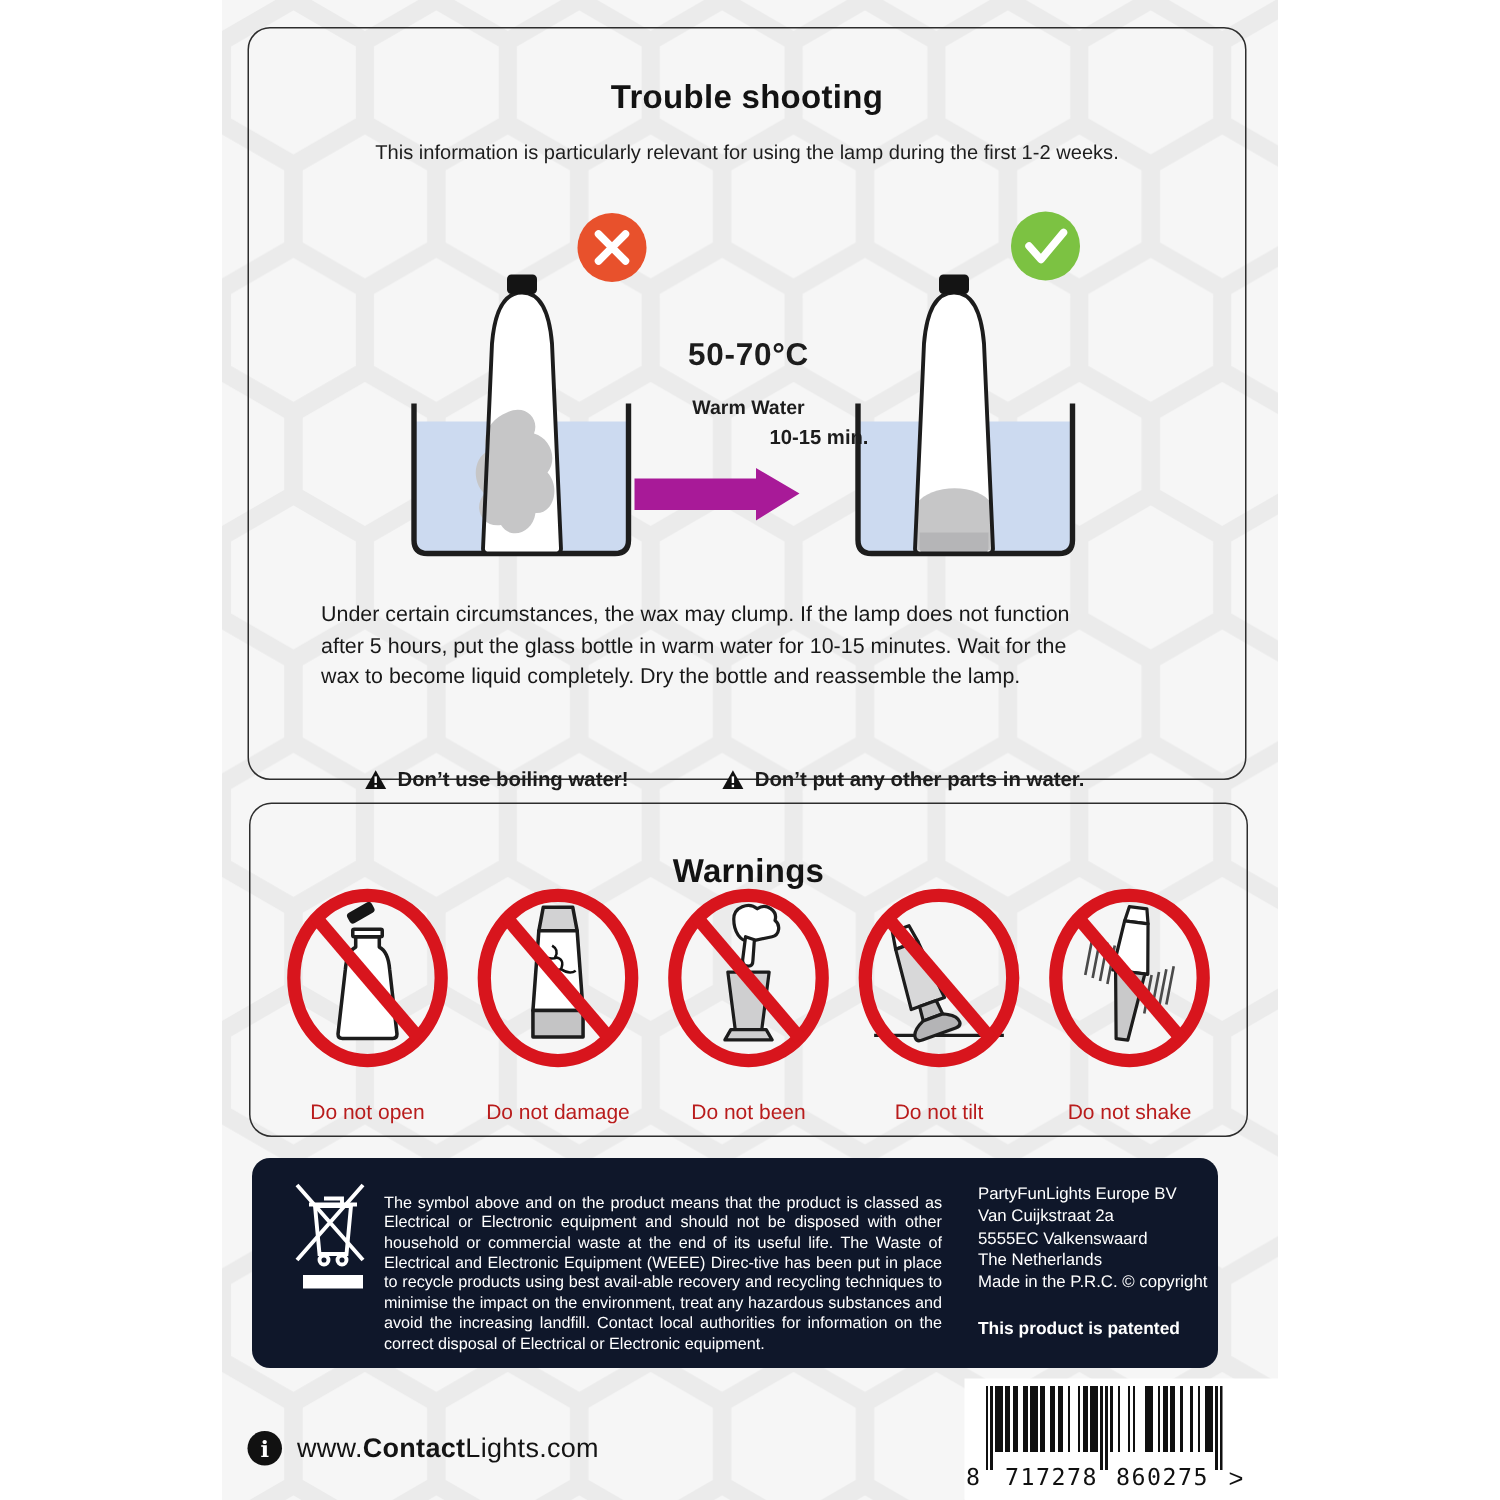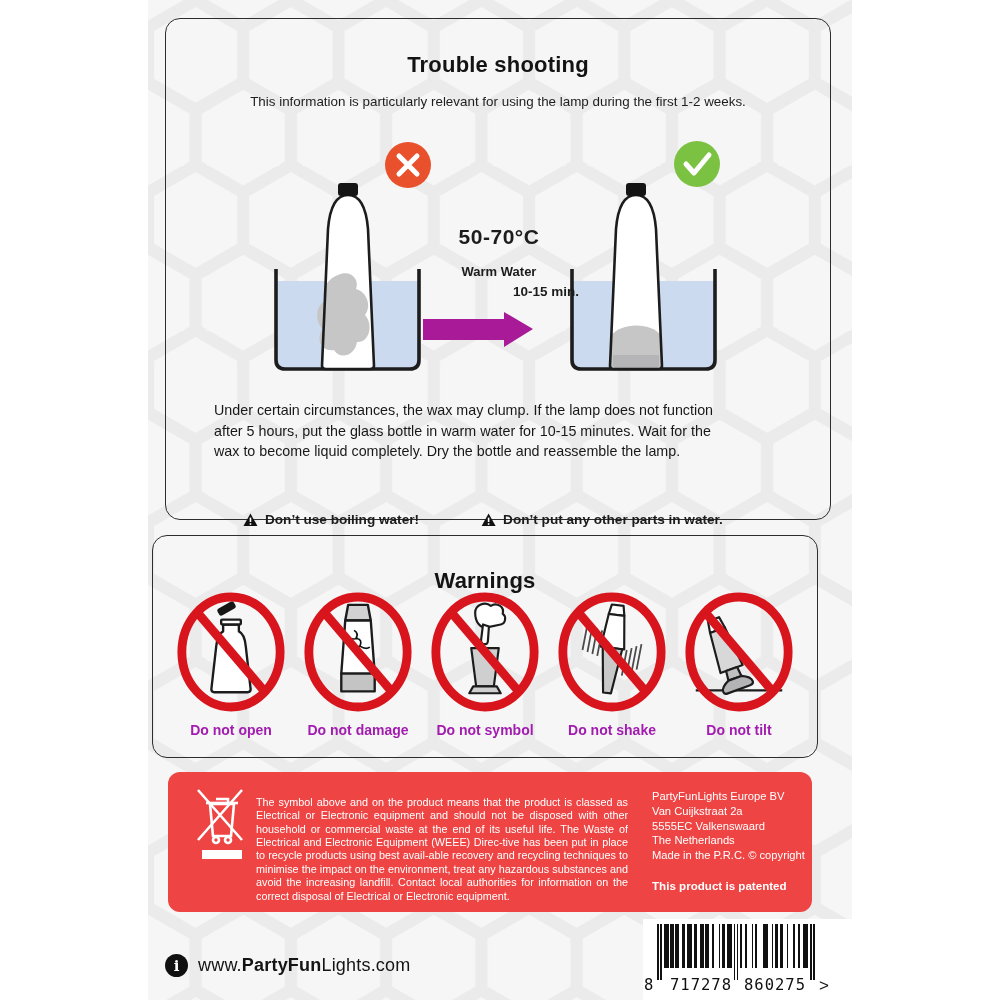--- a/index.html
+++ b/index.html
@@ -1,39 +1,39 @@
 <!DOCTYPE html>
 <html><head>
 <meta charset="utf-8">
 <style>
   html,body{margin:0;padding:0;background:#ffffff;width:1000px;height:1000px;
     font-family:"Liberation Sans", sans-serif;color:#1c1c1c;}
   .page{position:absolute;left:148px;top:0;width:704px;height:1000px;background:#f6f6f6;overflow:hidden;}
   .hexbg{position:absolute;left:0;top:0;}
   .panel{position:absolute;border:1.6px solid #2d2d2d;border-radius:15px;box-sizing:border-box;}
   #ts-panel{left:17px;top:18px;width:666px;height:502px;}
-  #warn-panel{left:4px;top:535px;width:666px;height:223px;}
+  #warn-panel{left:18px;top:535px;width:666px;height:223px;}
   .panel-title{position:absolute;left:0;right:0;text-align:center;font-weight:bold;font-size:22px;color:#131313;letter-spacing:.2px;}
   #ts-title{top:18px;}
   #ts-sub{position:absolute;top:62px;left:0;right:0;text-align:center;font-size:13.4px;color:#1d1d1d;}
   #illus{position:absolute;left:-2px;top:110px;}
   .midtxt{position:absolute;left:253px;width:160px;text-align:center;}
   #temp{top:206px;font-size:21px;font-weight:bold;letter-spacing:.5px;}
   #warmwater{top:245px;font-size:13px;font-weight:600;}
   #duration{top:265px;font-size:13.5px;font-weight:600;text-align:right;}
   #ts-body{position:absolute;top:381px;left:48px;right:48px;text-align:left;font-size:14.3px;line-height:20.6px;color:#181818;}
   .note{position:absolute;top:464px;font-size:13.6px;font-weight:600;white-space:nowrap;display:flex;align-items:center;gap:7px;margin-top:29px;}
   #note1{left:165px;transform:translateX(-50%);}
   #note2{left:436px;transform:translateX(-50%);}
   #warn-title{top:14px;}
   #warn-icons{position:absolute;top:55px;left:0;right:0;display:flex;justify-content:center;}
   .wcell{width:127px;display:flex;flex-direction:column;align-items:center;}
   .wicon{width:114px;height:122px;}
-  .wlabel{margin-top:9px;font-size:14px;font-weight:bold;color:#a21caf;}
-  #pfooter{position:absolute;left:20px;top:772px;width:644px;height:140px;background:#ef4444;border-radius:12px;color:#fff;}
+  .wlabel{margin-top:20px;font-size:14px;font-weight:normal;color:#b91c1c;}
+  #pfooter{position:absolute;left:20px;top:772px;width:644px;height:140px;background:#0f172a;border-radius:12px;color:#fff;}
   #weee-icon{position:absolute;left:22px;top:12px;}
   #weee-text{position:absolute;left:88px;top:13px;width:372px;font-size:10.8px;line-height:13.4px;text-align:justify;}
   #company{position:absolute;left:484px;top:17px;font-size:11.2px;line-height:14.8px;white-space:nowrap;}
   #patent{position:absolute;left:484px;top:107px;font-size:11.6px;font-weight:bold;white-space:nowrap;}
   #siteRow{position:absolute;left:17px;top:954px;display:flex;align-items:center;gap:10px;}
   .info-icon{width:23px;height:23px;border-radius:50%;background:#111;color:#fff;font-size:15px;font-weight:bold;
     display:flex;align-items:center;justify-content:center;font-family:"DejaVu Serif", serif;}
   .site-text{font-size:18px;color:#141414;letter-spacing:.2px;}
   .site-text b{font-weight:bold;}
   #barcode{position:absolute;left:643px;top:919px;width:223px;height:81px;background:#fff;}
@@ -170,51 +170,51 @@
         <svg class="wicon" viewBox="0 0 116 124">
           <g stroke="#1c1c1c" stroke-width="2.2" stroke-linejoin="round">
             <path d="M44,58 H72 L67,97 H49 Z" fill="#cfcfd0"></path>
             <path d="M46,97 H70 L74,104 H42 Z" fill="#cfcfd0"></path>
             <path d="M48,22 C48,14 58,10 64,15 C70,11 78,16 76,23 C80,26 79,33 74,34 L60,37 C52,38 48,30 48,22 Z" fill="#fff"></path>
             <path d="M56,34 L54,50 Q54,54 58,54 Q61,54 61,50 L62,36 Z" fill="#fff"></path>
           </g>
           <ellipse cx="58" cy="62" rx="50" ry="56" fill="none" stroke="#d8151d" stroke-width="9"></ellipse>
           <line x1="23" y1="21" x2="93" y2="103" stroke="#d8151d" stroke-width="9"></line>
         </svg>
-        <div class="wlabel">Do not symbol</div>
-      </div>
-
-      <div class="wcell">
-        <svg class="wicon" viewBox="0 0 116 124">
-          <g stroke="#1c1c1c" stroke-width="2.2" stroke-linejoin="round" transform="rotate(7 58 62)">
-            <path d="M52,14 H64 L66,24 H50 Z" fill="#fff"></path>
-            <path d="M50,24 H66 L70,58 H46 Z" fill="#fff"></path>
-            <path d="M48,58 H68 L62,104 H54 Z" fill="#c9c9ca"></path>
-          </g>
-          <path d="M38,36 l-5,26 M43,38 l-5,26 M33,34 l-5,26 M48,40 l-5,26" stroke="#4a4a4a" stroke-width="1.8" fill="none"></path>
-          <path d="M78,58 l-5,26 M83,56 l-5,26 M88,54 l-5,26 M73,60 l-5,26" stroke="#4a4a4a" stroke-width="1.8" fill="none"></path>
-          <ellipse cx="58" cy="62" rx="50" ry="56" fill="none" stroke="#d8151d" stroke-width="9"></ellipse>
-          <line x1="23" y1="21" x2="93" y2="103" stroke="#d8151d" stroke-width="9"></line>
-        </svg>
-        <div class="wlabel">Do not shake</div>
+        <div class="wlabel">Do not been</div>
       </div>
 
       <div class="wcell">
         <svg class="wicon" viewBox="0 0 116 124">
           <line x1="14" y1="101" x2="102" y2="101" stroke="#1c1c1c" stroke-width="2.2"></line>
           <g stroke="#1c1c1c" stroke-width="2.2" stroke-linejoin="round" transform="rotate(-20 58 100)">
             <path d="M52,24 H64 L66,36 H50 Z" fill="#fff"></path>
             <path d="M50,36 H66 L70,78 H46 Z" fill="#d8d8d9"></path>
             <path d="M52,78 H64 L65,88 H51 Z" fill="#c0c0c1"></path>
             <path d="M51,88 L65,88 Q74,92 74,97 Q74,100 70,100 H46 Q42,100 42,97 Q42,92 51,88 Z" fill="#b4b4b6"></path>
           </g>
           <ellipse cx="58" cy="62" rx="50" ry="56" fill="none" stroke="#d8151d" stroke-width="9"></ellipse>
           <line x1="23" y1="21" x2="93" y2="103" stroke="#d8151d" stroke-width="9"></line>
         </svg>
         <div class="wlabel">Do not tilt</div>
+      </div>
+
+      <div class="wcell">
+        <svg class="wicon" viewBox="0 0 116 124">
+          <g stroke="#1c1c1c" stroke-width="2.2" stroke-linejoin="round" transform="rotate(7 58 62)">
+            <path d="M52,14 H64 L66,24 H50 Z" fill="#fff"></path>
+            <path d="M50,24 H66 L70,58 H46 Z" fill="#fff"></path>
+            <path d="M48,58 H68 L62,104 H54 Z" fill="#c9c9ca"></path>
+          </g>
+          <path d="M38,36 l-5,26 M43,38 l-5,26 M33,34 l-5,26 M48,40 l-5,26" stroke="#4a4a4a" stroke-width="1.8" fill="none"></path>
+          <path d="M78,58 l-5,26 M83,56 l-5,26 M88,54 l-5,26 M73,60 l-5,26" stroke="#4a4a4a" stroke-width="1.8" fill="none"></path>
+          <ellipse cx="58" cy="62" rx="50" ry="56" fill="none" stroke="#d8151d" stroke-width="9"></ellipse>
+          <line x1="23" y1="21" x2="93" y2="103" stroke="#d8151d" stroke-width="9"></line>
+        </svg>
+        <div class="wlabel">Do not shake</div>
       </div>
 
     </div>
   </section>
 
   <section id="pfooter">
     <svg id="weee-icon" width="60" height="88" viewBox="0 0 60 88">
       <g stroke="#fff" stroke-width="2.6" fill="none">
         <path d="M20,20 H44 L41,52 H23 Z"></path>
         <path d="M16,19 H48"></path>
@@ -231,21 +231,21 @@
       <div>Van Cuijkstraat 2a</div>
       <div>5555EC Valkenswaard</div>
       <div>The Netherlands</div>
       <div>Made in the P.R.C. © copyright</div>
     </div>
     <div id="patent">This product is patented</div>
   </section>
 
   <div id="siteRow">
     <div class="info-icon">i</div>
-    <div class="site-text"><span>www.</span><b>PartyFun</b><span>Lights.com</span></div>
+    <div class="site-text"><span>www.</span><b>Contact</b><span>Lights.com</span></div>
   </div>
 
 </div>
 
 <div id="barcode">
   <svg id="bars" viewBox="0 0 95 56" preserveAspectRatio="none" shape-rendering="crispEdges">
       <rect x="0" y="0" width="1" height="56" fill="#101010"></rect>
       <rect x="2" y="0" width="1" height="56" fill="#101010"></rect>
       <rect x="4" y="0" width="1" height="44" fill="#101010"></rect>
       <rect x="5" y="0" width="1" height="44" fill="#101010"></rect>

